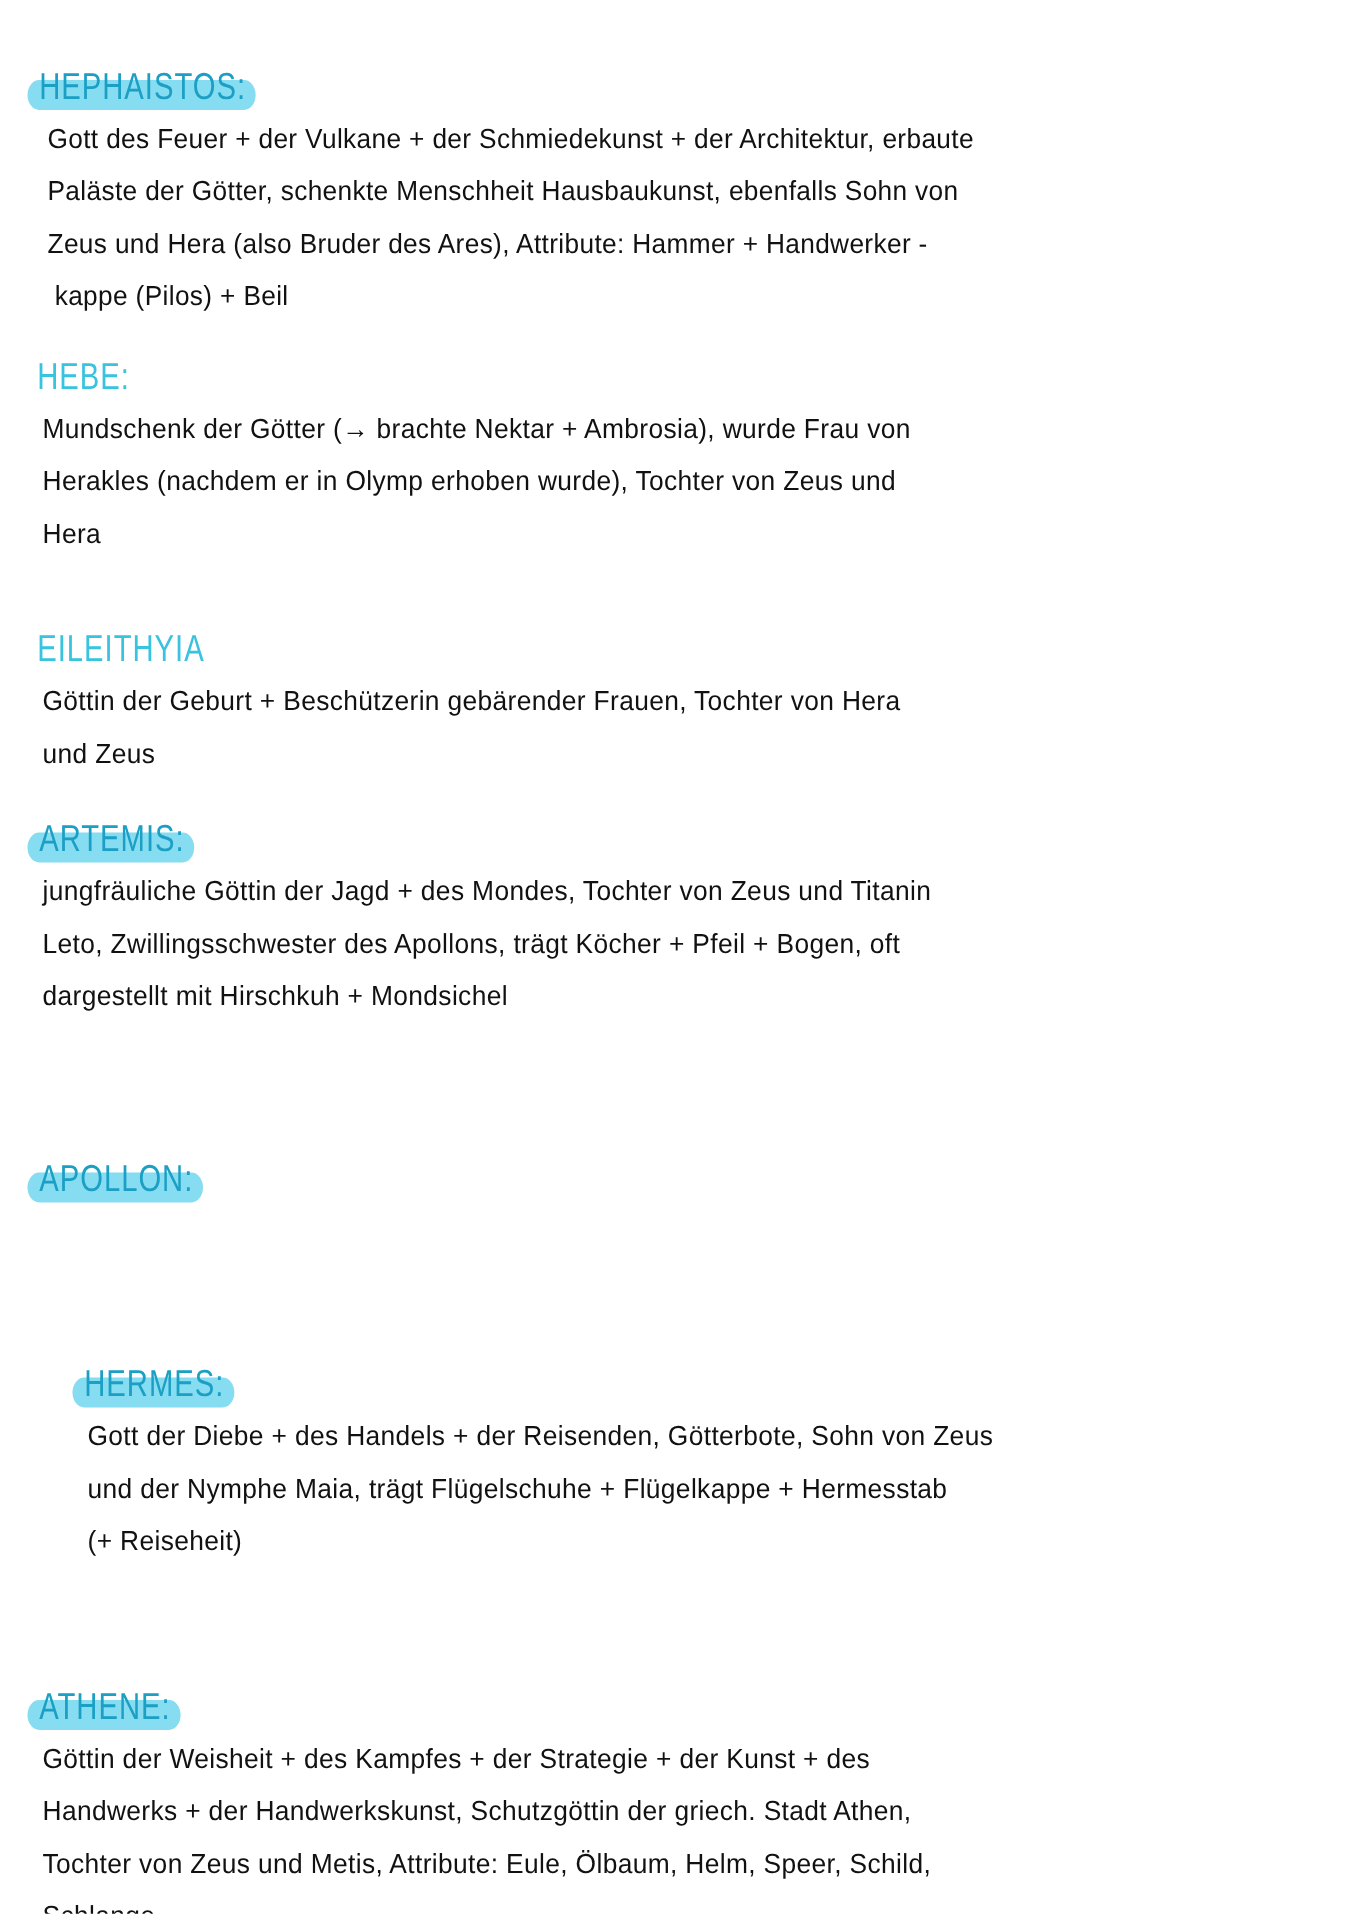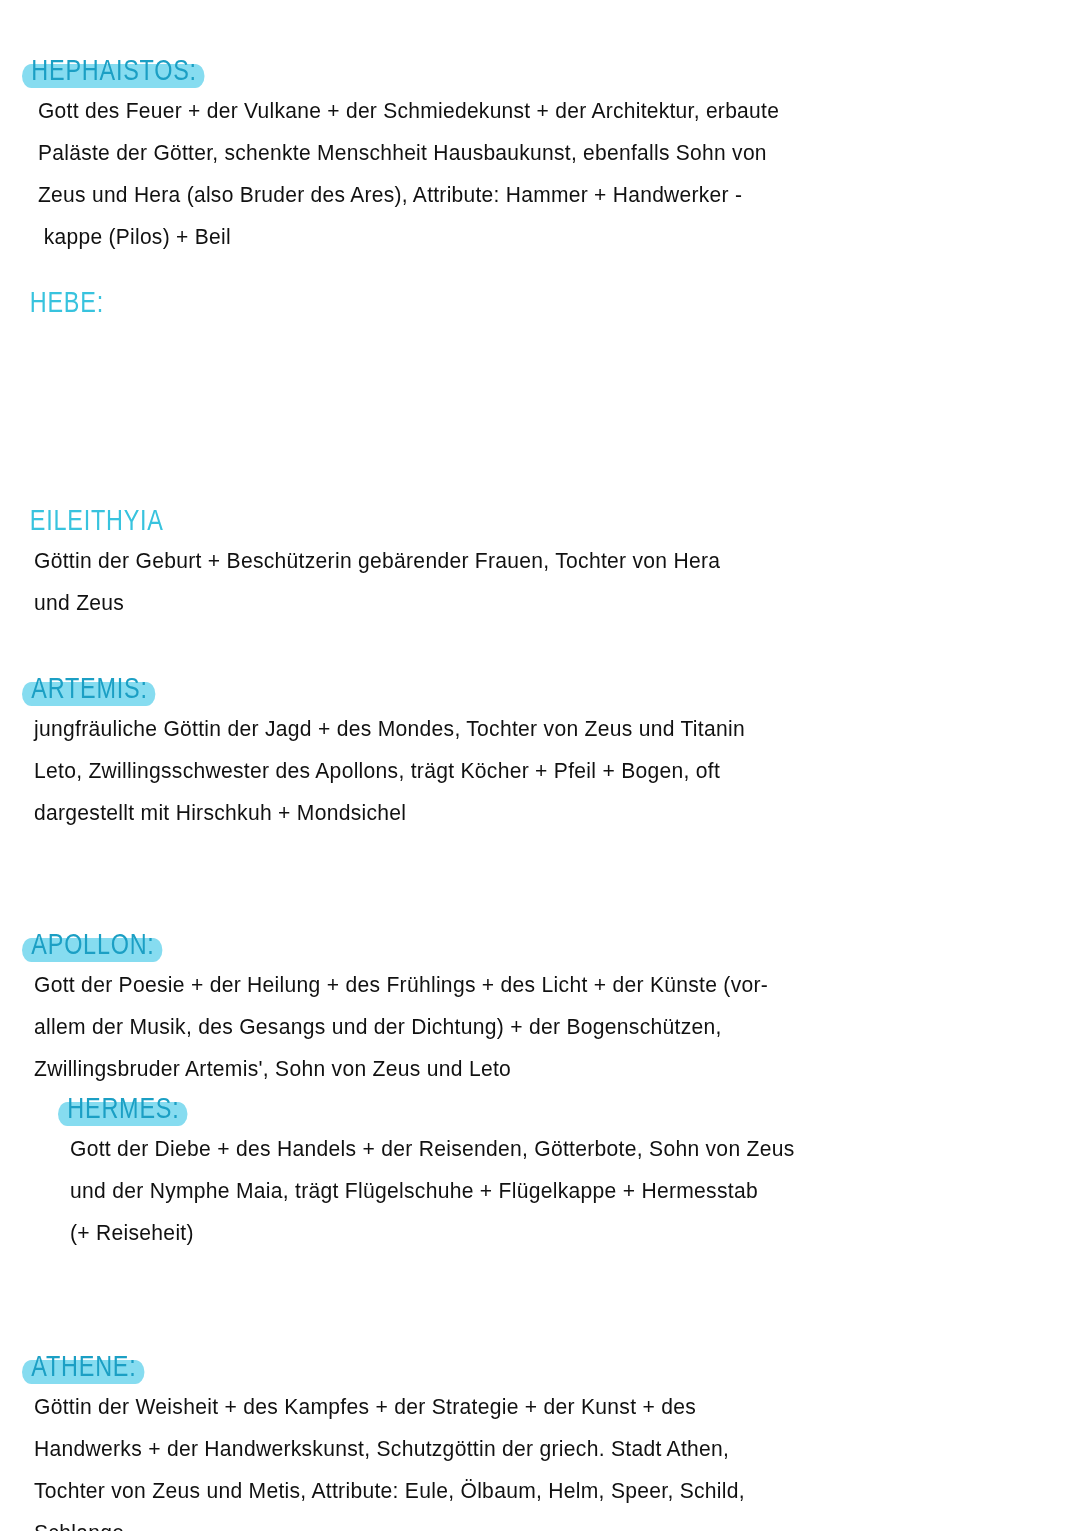--- a/index.html
+++ b/index.html
@@ -73,46 +73,46 @@
   <div class="body-text" style="margin-left:38px;">
     <span class="line" style="transform: scaleX(0.954); transform-origin: left center;">Gott des Feuer + der Vulkane + der Schmiedekunst + der Architektur, erbaute</span>
     <span class="line" style="transform: scaleX(0.954); transform-origin: left center;">Paläste der Götter, schenkte Menschheit Hausbaukunst, ebenfalls Sohn von</span>
     <span class="line" style="transform: scaleX(0.954); transform-origin: left center;">Zeus und Hera (also Bruder des Ares), Attribute: Hammer + Handwerker -</span>
     <span class="line" style="padding-left: 6px; transform: scaleX(0.954); transform-origin: left center;">kappe (Pilos) + Beil</span>
   </div>
 </div>
 
 <div class="section" style="top:284px;">
   <div class="heading plain">HEBE:</div>
+  <div class="body-text">
+    <span class="line" style="transform: scaleX(0.958); transform-origin: left center;">Mundschenk der Götter (→ brachte Nektar + Ambrosia), wurde Frau von</span>
+    <span class="line" style="transform: scaleX(0.958); transform-origin: left center;">Herakles (nachdem er in Olymp erhoben wurde), Tochter von Zeus und</span>
+    <span class="line" style="transform: scaleX(0.958); transform-origin: left center;">Hera</span>
+  </div>
 </div>
 
 <div class="section" style="top:502px;">
   <div class="heading plain">EILEITHYIA</div>
   <div class="body-text">
     <span class="line" style="transform: scaleX(0.958); transform-origin: left center;">Göttin der Geburt + Beschützerin gebärender Frauen, Tochter von Hera</span>
     <span class="line" style="transform: scaleX(0.958); transform-origin: left center;">und Zeus</span>
   </div>
 </div>
 
-<div class="section" style="top:670px;">
+<div class="section" style="top:654px;">
   <div class="heading highlighted">ARTEMIS:</div>
   <div class="body-text">
     <span class="line" style="transform: scaleX(0.958); transform-origin: left center;">jungfräuliche Göttin der Jagd + des Mondes, Tochter von Zeus und Titanin</span>
     <span class="line" style="transform: scaleX(0.958); transform-origin: left center;">Leto, Zwillingsschwester des Apollons, trägt Köcher + Pfeil + Bogen, oft</span>
     <span class="line" style="transform: scaleX(0.958); transform-origin: left center;">dargestellt mit Hirschkuh + Mondsichel</span>
   </div>
 </div>
 
 <div class="section" style="top:880px;margin-top:46px;">
   <div class="heading highlighted">APOLLON:</div>
-  <div class="body-text">
-    <span class="line" style="transform: scaleX(0.958); transform-origin: left center;">Gott der Poesie + der Heilung + des Frühlings + des Licht + der Künste (vor-</span>
-    <span class="line" style="transform: scaleX(0.958); transform-origin: left center;">allem der Musik, des Gesangs und der Dichtung) + der Bogenschützen,</span>
-    <span class="line" style="transform: scaleX(0.958); transform-origin: left center;">Zwillingsbruder Artemis', Sohn von Zeus und Leto</span>
-  </div>
 </div>
 
 <div class="section" style="top:1090px;padding-left:36px;">
   <div class="heading highlighted">HERMES:</div>
   <div class="body-text">
     <span class="line" style="transform: scaleX(0.958); transform-origin: left center;">Gott der Diebe + des Handels + der Reisenden, Götterbote, Sohn von Zeus</span>
     <span class="line" style="transform: scaleX(0.958); transform-origin: left center;">und der Nymphe Maia, trägt Flügelschuhe + Flügelkappe + Hermesstab</span>
     <span class="line" style="transform: scaleX(0.958); transform-origin: left center;">(+ Reiseheit)</span>
   </div>
 </div>

